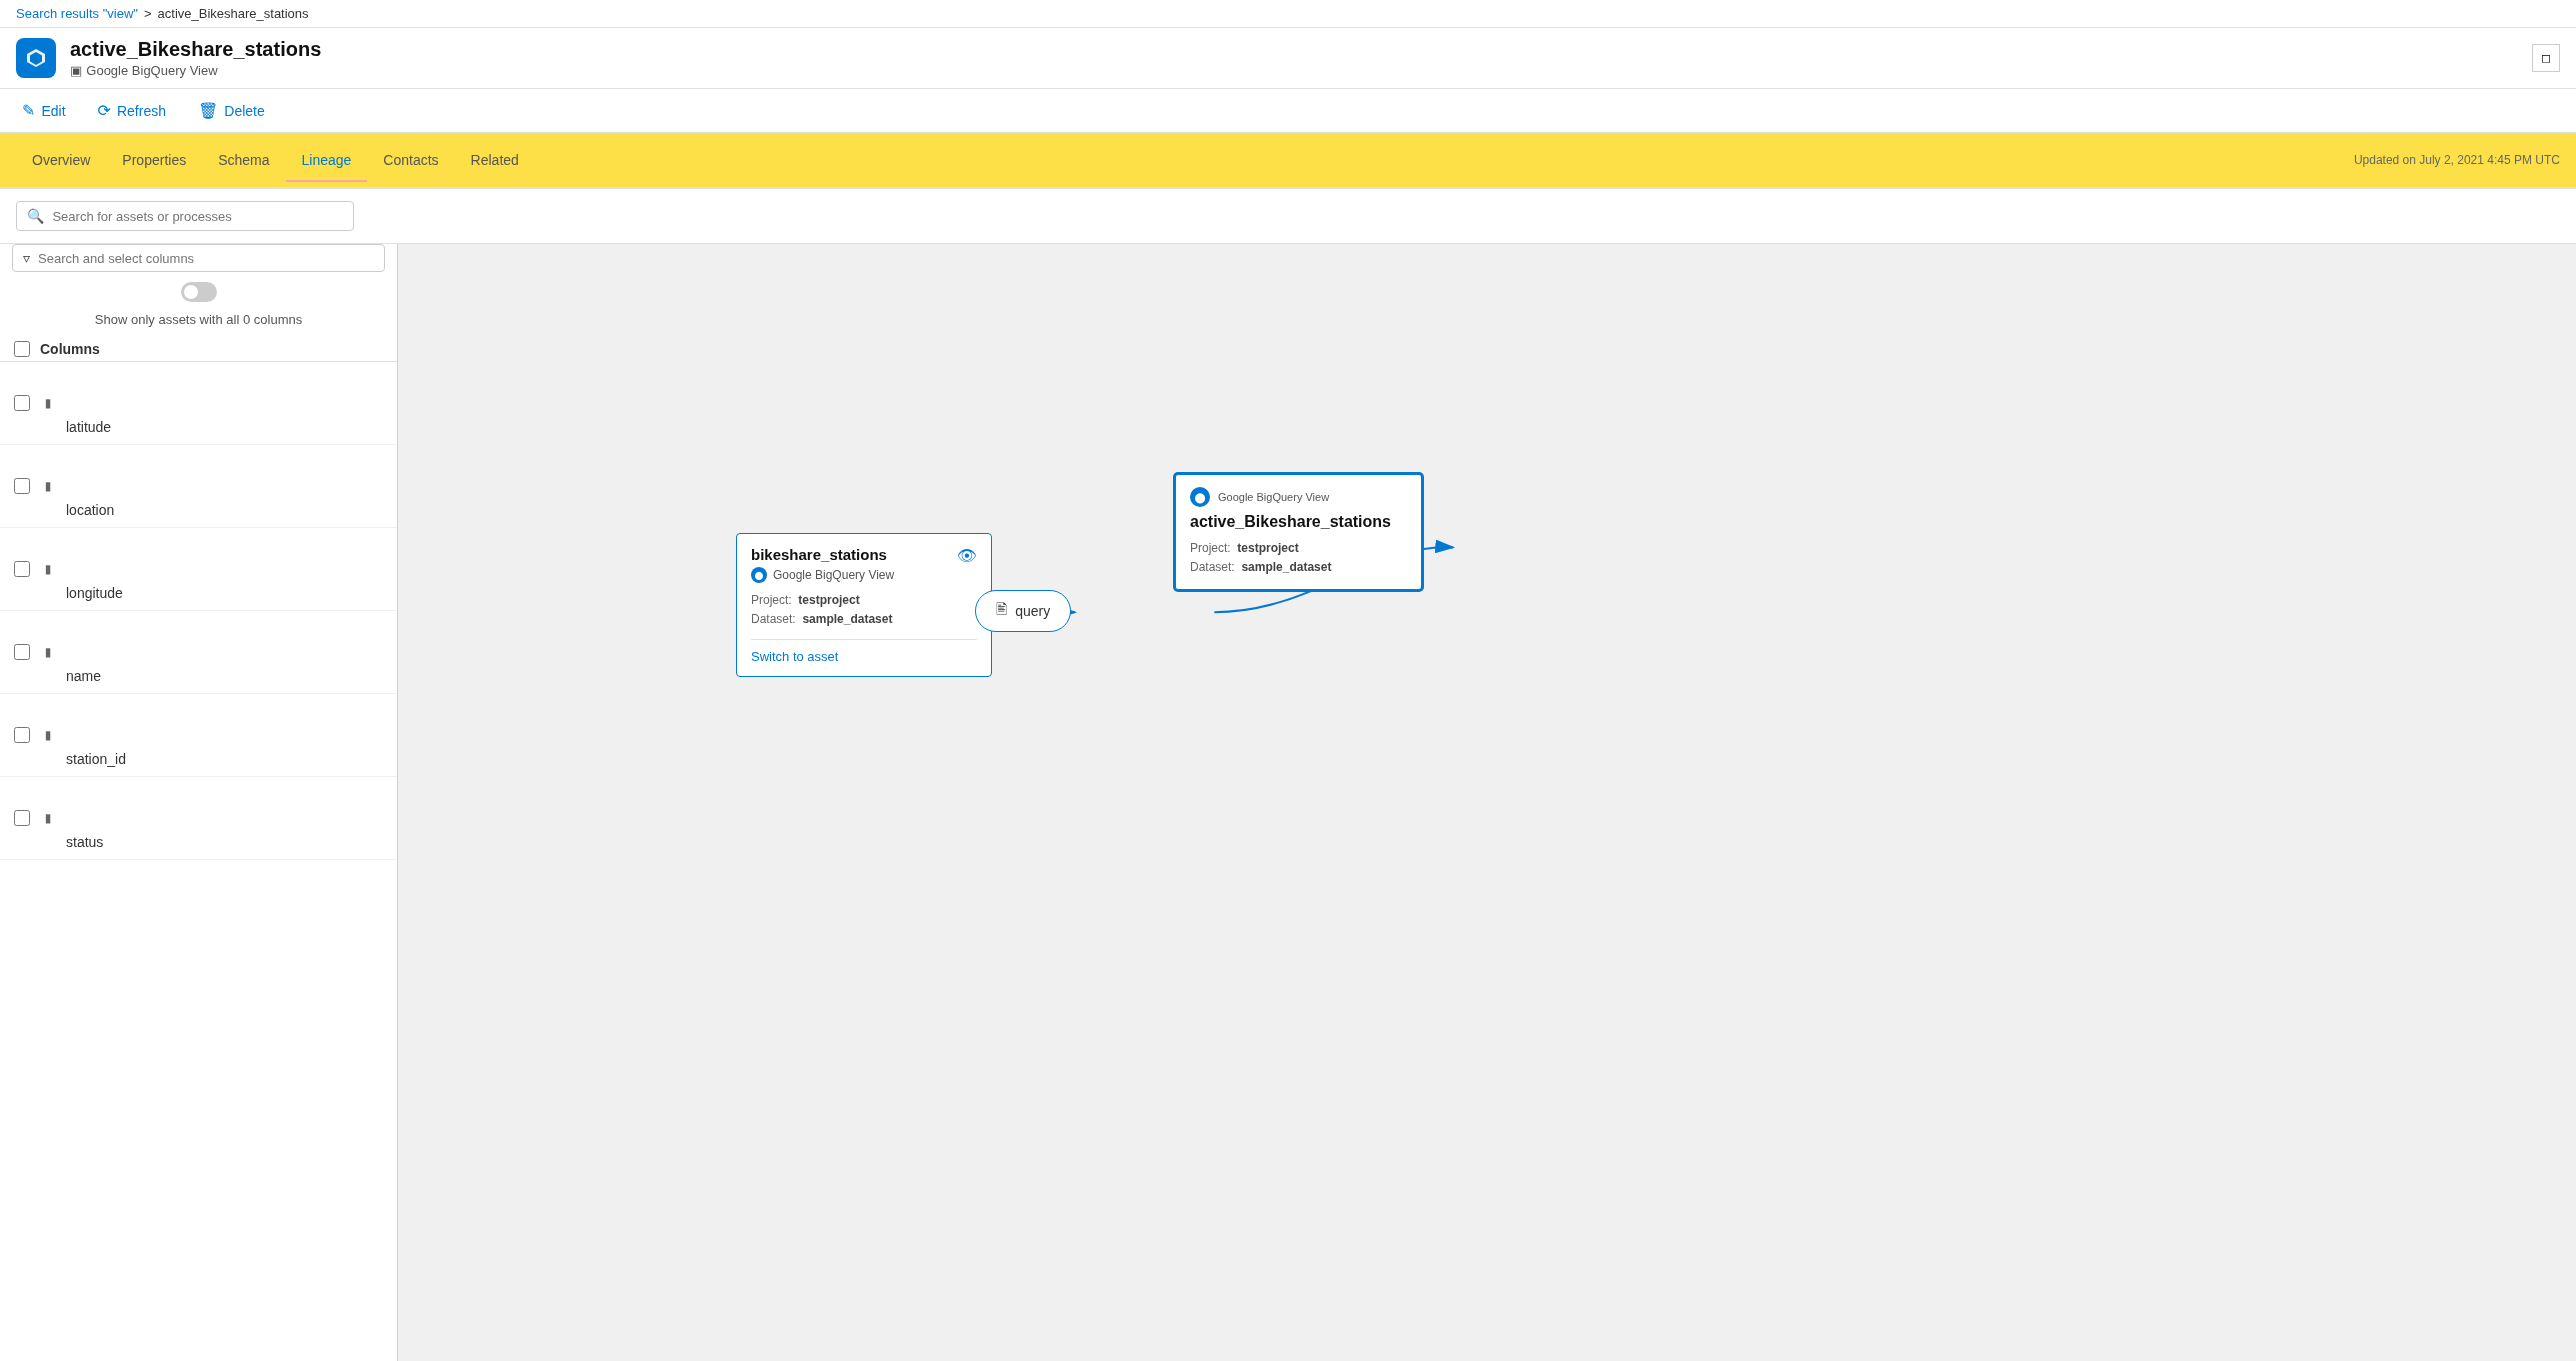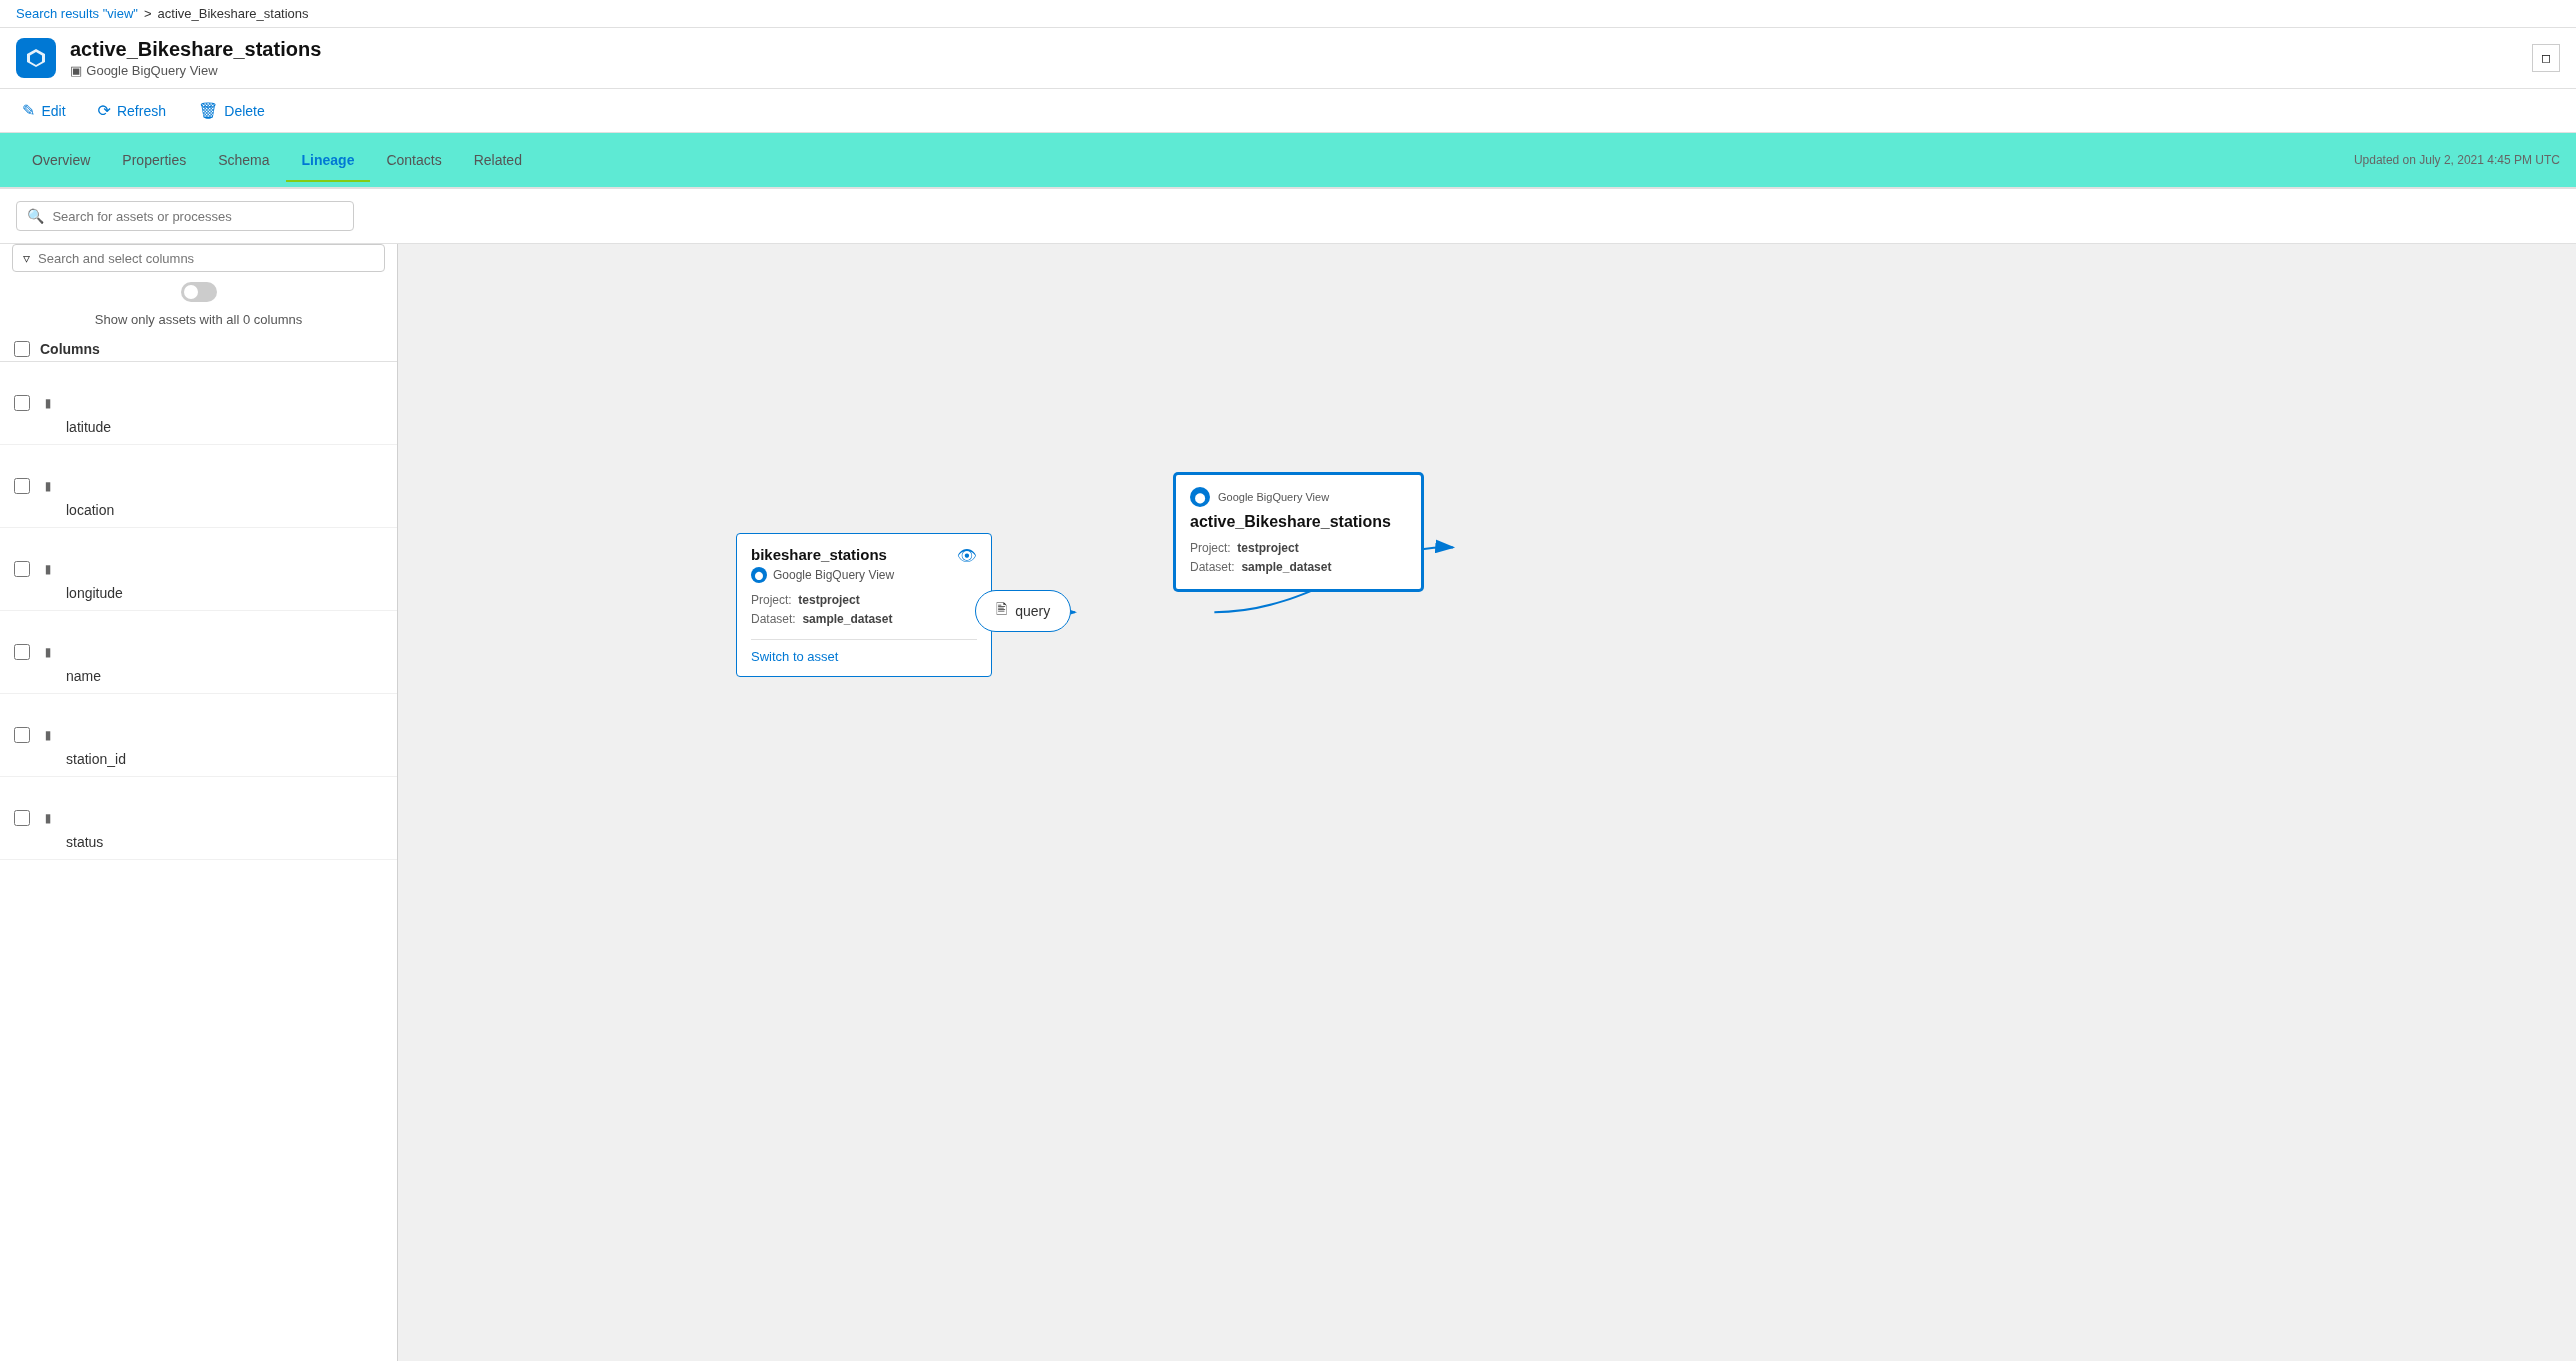--- a/index.html
+++ b/index.html
@@ -53,32 +53,32 @@
       color: #0078d4; font-size: 14px; padding: 4px 6px;
     }
     .toolbar-btn .btn-icon { font-size: 16px; }
 
     
     .tabs-bar {
       display: flex;
       align-items: center;
       padding: 0 16px;
       border-bottom: 2px solid #e0e0e0;
-      background: #5eead4;
+      background: #fde047;
     }
     .tab {
       padding: 12px 16px;
       cursor: pointer;
       font-size: 14px;
       color: #555;
       border-bottom: 2px solid transparent;
       margin-bottom: -2px;
       white-space: nowrap;
     }
-    .tab.active { color: #0078d4; border-bottom: 2px solid #84cc16; font-weight: 700; }
+    .tab.active { color: #0078d4; border-bottom: 2px solid #fca5a5; font-weight: 400; }
     .tab-updated { margin-left: auto; font-size: 12px; color: #666; padding: 20px 0; white-space: nowrap; }
 
     
     .main-content {
       display: flex;
       height: calc(100vh - 159px);
       overflow: hidden;
     }
 
     

